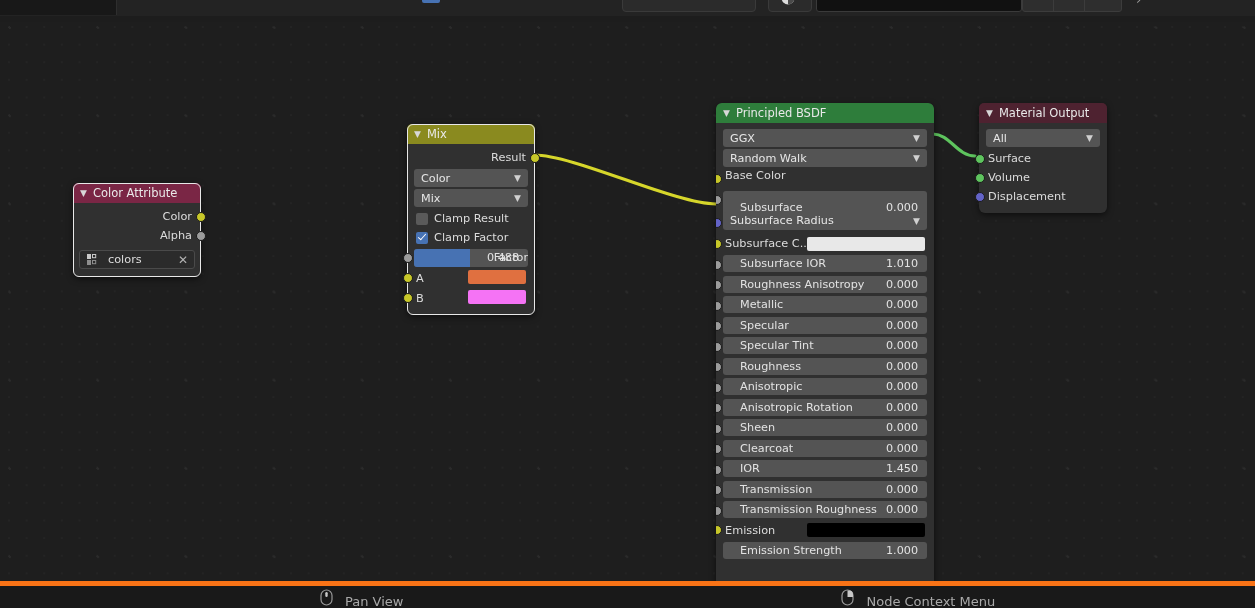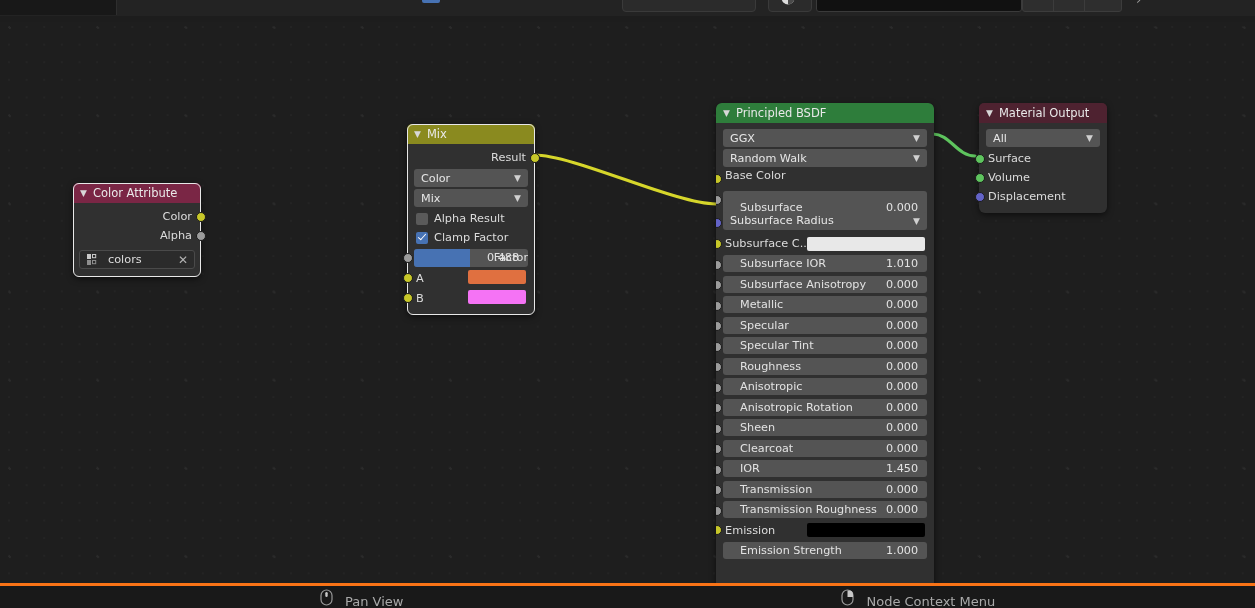--- a/index.html
+++ b/index.html
@@ -75,21 +75,21 @@
   .cb.on:after{content:"";position:absolute;left:3.5px;top:.5px;width:3px;height:7px;
       border:solid #fff;border-width:0 1.8px 1.8px 0;transform:rotate(42deg);}
   .attrfield{height:19px;margin:5px 6px 1px 6px;background:#2b2b2b;border:1px solid #4a4a4a;border-radius:3px;
       display:flex;align-items:center;padding:0 6px;font-size:11.3px;color:#dedede;box-sizing:border-box;}
   .attrfield .x{margin-left:auto;color:#b4b4b4;font-size:12px;}
   .attrico{width:15px;height:13px;margin-right:7px;}
   .colorbox{position:absolute;right:9px;height:14px;border-radius:2px;}
 
   
   .statusbar{position:absolute;left:0;bottom:0;width:1255px;height:22px;background:#191919;
-             border-top:3px solid #f97316;display:flex;align-items:center;z-index:5;
+             border-top:5px solid #f97316;display:flex;align-items:center;z-index:5;
              color:#a9a9a9;font-size:13px;overflow:hidden;}
   .sb-item{display:flex;align-items:center;margin-right:38px;}
   .sb-item .mi{width:13px;height:17px;margin-right:12px;}
   .sb-item span{position:relative;top:4px;}
 </style>
 </head>
 <body>
 
 <div id="root">
 
@@ -176,21 +176,21 @@
       <div class="dd">
         <span>Color</span>
         <span class="cv">▼</span>
       </div>
       <div class="dd">
         <span>Mix</span>
         <span class="cv">▼</span>
       </div>
       <div class="cbrow">
         <span class="cb"></span>
-        <span>Alpha Result</span>
+        <span>Clamp Result</span>
       </div>
       <div class="cbrow">
         <span class="cb on"></span>
         <span>Clamp Factor</span>
       </div>
       <div style="position:relative;">
         <span class="sock gray" style="left:-4.5px;top:9px;"></span>
         <div class="field" style="height:18px;">
           <div class="bar" id="mix-factor-bar" style="width: 48.8%;"></div>
           <span class="fl" style="padding-left:0;width:100%;text-align:right;position:absolute;left:0;">Factor</span>
@@ -254,21 +254,21 @@
             <div class="field" style="height: 17px;">
               <div class="bar" style="width: 0%;"></div>
               <span class="fl">Subsurface IOR</span>
               <span class="fv">1.010</span>
             </div>
           </div>
           <div style="position: relative; height: 19px;">
             <span class="sock gray" style="left: -4.5px; top: 9.5px;"></span>
             <div class="field" style="height: 17px;">
               <div class="bar" style="width: 0%;"></div>
-              <span class="fl">Subsurface Anisotropy</span>
+              <span class="fl">Roughness Anisotropy</span>
               <span class="fv">0.000</span>
             </div>
           </div>
           <div style="position: relative; height: 19px;">
             <span class="sock gray" style="left: -4.5px; top: 9.5px;"></span>
             <div class="field" style="height: 17px;">
               <div class="bar" style="width: 0%;"></div>
               <span class="fl">Metallic</span>
               <span class="fv">0.000</span>
             </div>

